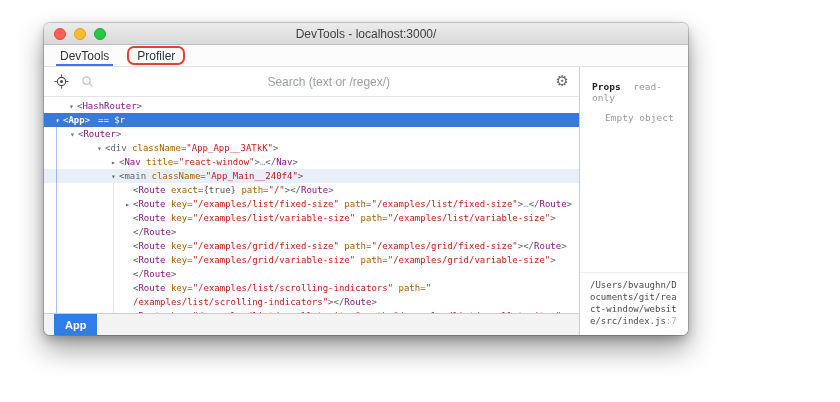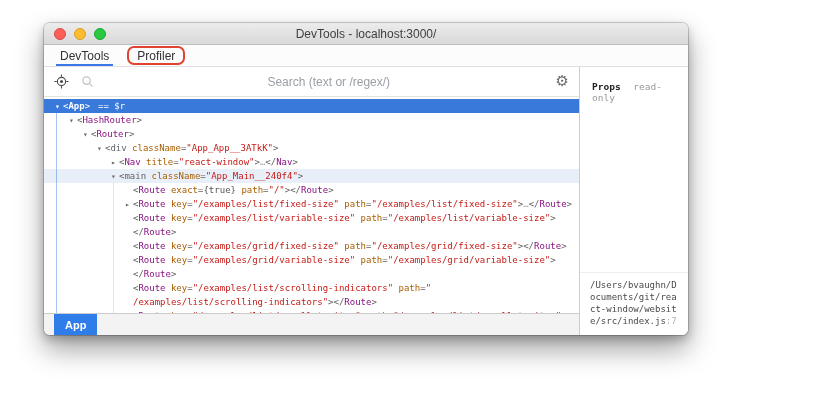--- a/index.html
+++ b/index.html
@@ -126,23 +126,23 @@
           <circle cx="6" cy="6" r="4" fill="none" stroke="#c4c4c4" stroke-width="1.4"></circle>
           <line x1="9" y1="9" x2="12.5" y2="12.5" stroke="#c4c4c4" stroke-width="1.4"></line>
         </svg>
         <span class="search-placeholder">Search (text or /regex/)</span>
         <span class="gear">⚙</span>
       </div>
 
       <div class="tree" id="tree">
         <div class="guide blue" style="left:12px; top:16px; bottom:0;"></div>
         <div class="guide gray" style="left:69px; top:86px; bottom:0;"></div>
-      <div class="trow selected" style="padding-left: 8px;"><span class="arrow">▾</span><span class="t-p">&lt;</span><span class="t-c">App</span><span class="t-p">&gt;</span><span class="t-m">== $r</span></div>
-          <div class="trow" style="padding-left: 22px;"><span class="arrow">▾</span><span class="t-p">&lt;</span><span class="t-c">HashRouter</span><span class="t-p">&gt;</span></div>
-          <div class="trow" style="padding-left: 36px;"><span class="arrow">▾</span><span class="t-p">&lt;</span><span class="t-c">Router</span><span class="t-p">&gt;</span></div>
+      <div class="trow" style="padding-left: 22px;"><span class="arrow">▾</span><span class="t-p">&lt;</span><span class="t-c">HashRouter</span><span class="t-p">&gt;</span></div>
+          <div class="trow selected" style="padding-left: 8px;"><span class="arrow">▾</span><span class="t-p">&lt;</span><span class="t-c">App</span><span class="t-p">&gt;</span><span class="t-m">== $r</span></div>
+          <div class="trow" style="padding-left: 23px;"><span class="arrow">▾</span><span class="t-p">&lt;</span><span class="t-c">Router</span><span class="t-p">&gt;</span></div>
           <div class="trow" style="padding-left: 50px;"><span class="arrow">▾</span><span class="t-p">&lt;</span><span class="t-h">div</span><span class="t-p"> </span><span class="t-a">className</span><span class="t-p">=</span><span class="t-v">"App_App__3ATkK"</span><span class="t-p">&gt;</span></div>
           <div class="trow" style="padding-left: 64px;"><span class="arrow">▸</span><span class="t-p">&lt;</span><span class="t-c">Nav</span><span class="t-p"> </span><span class="t-a">title</span><span class="t-p">=</span><span class="t-v">"react-window"</span><span class="t-p">&gt;</span><span class="t-e">…</span><span class="t-p">&lt;/</span><span class="t-c">Nav</span><span class="t-p">&gt;</span></div>
           <div class="trow highlighted" style="padding-left: 64px;"><span class="arrow">▾</span><span class="t-p">&lt;</span><span class="t-h">main</span><span class="t-p"> </span><span class="t-a">className</span><span class="t-p">=</span><span class="t-v">"App_Main__240f4"</span><span class="t-p">&gt;</span></div>
           <div class="trow" style="padding-left: 78px;"><span class="arrow"> </span><span class="t-p">&lt;</span><span class="t-c">Route</span><span class="t-p"> </span><span class="t-a">exact</span><span class="t-p">=</span><span class="t-b">{true}</span><span class="t-p"> </span><span class="t-a">path</span><span class="t-p">=</span><span class="t-v">"/"</span><span class="t-p">&gt;&lt;/</span><span class="t-c">Route</span><span class="t-p">&gt;</span></div>
           <div class="trow" style="padding-left: 78px;"><span class="arrow">▸</span><span class="t-p">&lt;</span><span class="t-c">Route</span><span class="t-p"> </span><span class="t-a">key</span><span class="t-p">=</span><span class="t-v">"/examples/list/fixed-size"</span><span class="t-p"> </span><span class="t-a">path</span><span class="t-p">=</span><span class="t-v">"/examples/list/fixed-size"</span><span class="t-p">&gt;</span><span class="t-e">…</span><span class="t-p">&lt;/</span><span class="t-c">Route</span><span class="t-p">&gt;</span></div>
           <div class="trow" style="padding-left: 78px;"><span class="arrow"> </span><span class="t-p">&lt;</span><span class="t-c">Route</span><span class="t-p"> </span><span class="t-a">key</span><span class="t-p">=</span><span class="t-v">"/examples/list/variable-size"</span><span class="t-p"> </span><span class="t-a">path</span><span class="t-p">=</span><span class="t-v">"/examples/list/variable-size"</span><span class="t-p">&gt;</span></div>
           <div class="trow" style="padding-left: 78px;"><span class="arrow"> </span><span class="t-p">&lt;/</span><span class="t-c">Route</span><span class="t-p">&gt;</span></div>
           <div class="trow" style="padding-left: 78px;"><span class="arrow"> </span><span class="t-p">&lt;</span><span class="t-c">Route</span><span class="t-p"> </span><span class="t-a">key</span><span class="t-p">=</span><span class="t-v">"/examples/grid/fixed-size"</span><span class="t-p"> </span><span class="t-a">path</span><span class="t-p">=</span><span class="t-v">"/examples/grid/fixed-size"</span><span class="t-p">&gt;&lt;/</span><span class="t-c">Route</span><span class="t-p">&gt;</span></div>
           <div class="trow" style="padding-left: 78px;"><span class="arrow"> </span><span class="t-p">&lt;</span><span class="t-c">Route</span><span class="t-p"> </span><span class="t-a">key</span><span class="t-p">=</span><span class="t-v">"/examples/grid/variable-size"</span><span class="t-p"> </span><span class="t-a">path</span><span class="t-p">=</span><span class="t-v">"/examples/grid/variable-size"</span><span class="t-p">&gt;</span></div>
           <div class="trow" style="padding-left: 78px;"><span class="arrow"> </span><span class="t-p">&lt;/</span><span class="t-c">Route</span><span class="t-p">&gt;</span></div>
@@ -157,19 +157,20 @@
         </div>
       </div>
     </div>
 
     <div class="right">
       <div class="props">
         <div class="props-header">
           <span class="ptitle">Props</span>
           <span class="pmode">read-only</span>
         </div>
+        <div class="props-empty">Empty object</div>
       </div>
       <div class="source">
         <span>/Users/bvaughn/Documents/git/react-window/website/src/index.js</span><span class="lineno">:7</span>
       </div>
     </div>
   </div>
 </div>
 
 </body></html>

